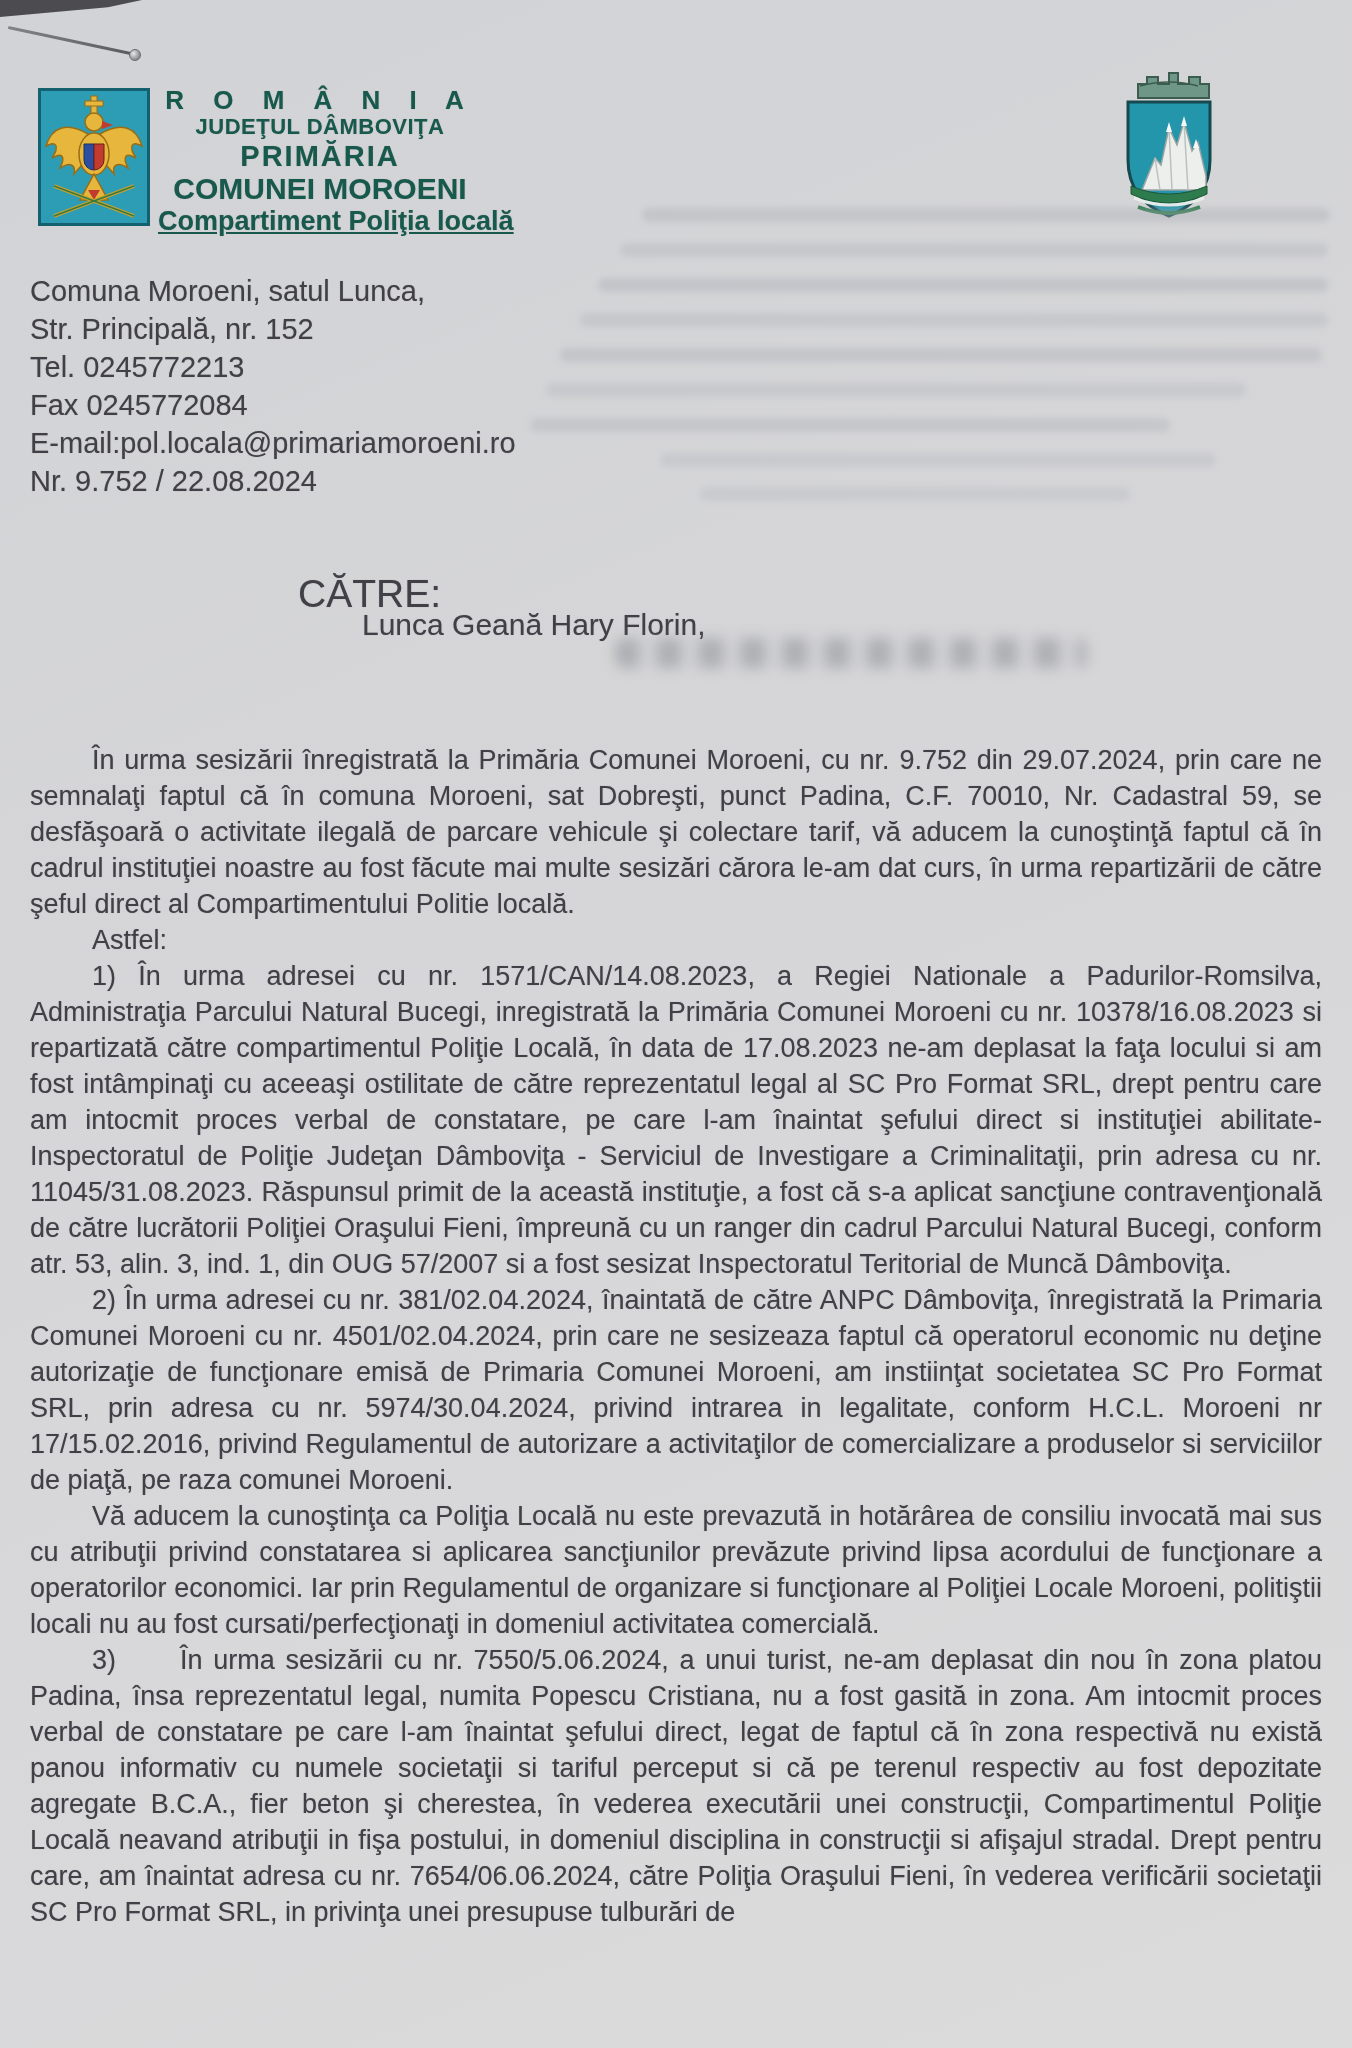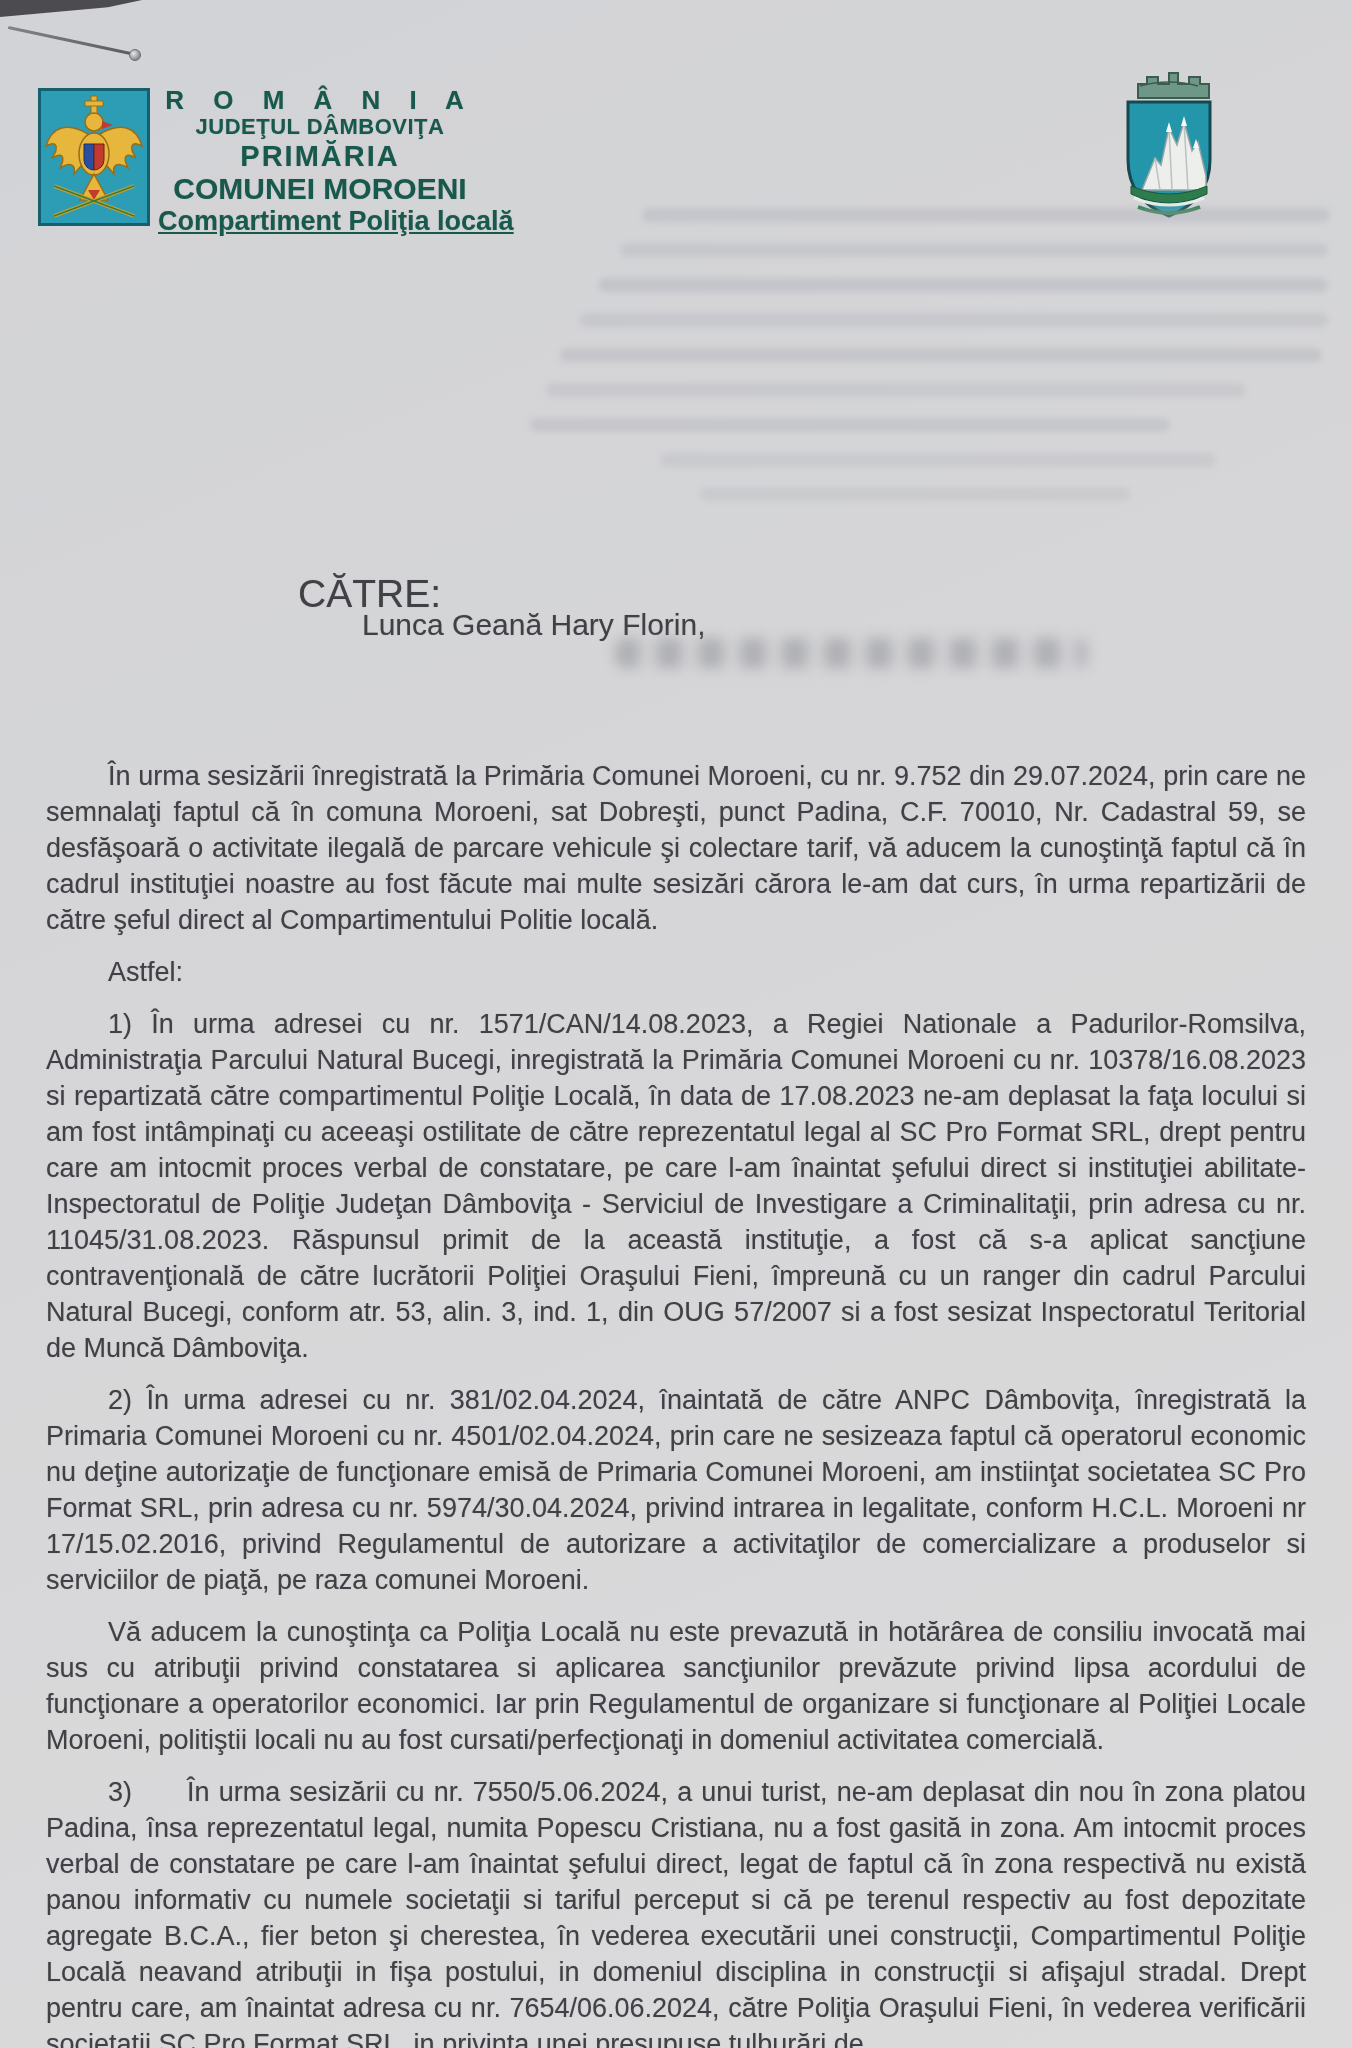--- a/index.html
+++ b/index.html
@@ -58,21 +58,21 @@
     background:repeating-linear-gradient(90deg,
       rgba(118,120,128,.55) 0 24px, rgba(178,180,186,.18) 24px 42px);
     filter:blur(7px);opacity:.75;
   }
 
   
   .body-block{
     position:absolute;left:30px;top:742px;width:1292px;
     font-size:27px;line-height:36px;text-align:justify;
   }
-  .body-block p{margin:16px;text-indent:62px;}
+  .body-block p{margin:0;text-indent:62px;}
 </style>
 </head>
 <body>
 
 <div class="sheet">
 
   <div class="corner-bar"></div>
   <div class="pin-needle"></div>
   <div class="pin-head"></div>
 
@@ -137,20 +137,28 @@
     <div class="ghost-line" style="left:620px;top:243px;width:708px;opacity:.34;"></div>
     <div class="ghost-line" style="left:598px;top:278px;width:730px;opacity:.42;"></div>
     <div class="ghost-line" style="left:580px;top:313px;width:748px;opacity:.33;"></div>
     <div class="ghost-line" style="left:560px;top:348px;width:762px;opacity:.40;"></div>
     <div class="ghost-line" style="left:546px;top:383px;width:700px;opacity:.30;"></div>
     <div class="ghost-line" style="left:530px;top:418px;width:640px;opacity:.36;"></div>
     <div class="ghost-line" style="left:660px;top:453px;width:556px;opacity:.28;"></div>
     <div class="ghost-line" style="left:700px;top:487px;width:430px;opacity:.26;"></div>
   </div>
 
+  <div class="contact doc-text">
+    <div>Comuna Moroeni, satul Lunca,</div>
+    <div>Str. Principală, nr. 152</div>
+    <div>Tel. 0245772213</div>
+    <div>Fax 0245772084</div>
+    <div>E-mail:pol.locala@primariamoroeni.ro</div>
+    <div>Nr. 9.752 / 22.08.2024</div>
+  </div>
 
   <div class="addr-label doc-text">CĂTRE:</div>
   <div class="addr-name doc-text">Lunca Geană Hary Florin,</div>
   <div class="addr-redacted"></div>
 
   <div class="body-block doc-text">
     <p>În urma sesizării înregistrată la Primăria Comunei Moroeni, cu nr. 9.752 din 29.07.2024, prin care ne semnalaţi faptul că în comuna Moroeni, sat Dobreşti, punct Padina, C.F. 70010, Nr. Cadastral 59, se desfăşoară o activitate ilegală de parcare vehicule şi colectare tarif, vă aducem la cunoştinţă faptul că în cadrul instituţiei noastre au fost făcute mai multe sesizări cărora le-am dat curs, în urma repartizării de către şeful direct al Compartimentului Politie locală.</p>
     <p>Astfel:</p>
     <p>1) În urma adresei cu nr. 1571/CAN/14.08.2023, a Regiei Nationale a Padurilor-Romsilva, Administraţia Parcului Natural Bucegi, inregistrată la Primăria Comunei Moroeni cu nr. 10378/16.08.2023 si repartizată către compartimentul Poliţie Locală, în data de 17.08.2023 ne-am deplasat la faţa locului si am fost intâmpinaţi cu aceeaşi ostilitate de către reprezentatul legal al SC Pro Format SRL, drept pentru care am intocmit proces verbal de constatare, pe care l-am înaintat şefului direct si instituţiei abilitate- Inspectoratul de Poliţie Judeţan Dâmboviţa - Serviciul de Investigare a Criminalitaţii, prin adresa cu nr. 11045/31.08.2023. Răspunsul primit de la această instituţie, a fost că s-a aplicat sancţiune contravenţională  de către lucrătorii Poliţiei Oraşului Fieni, împreună cu un ranger din cadrul Parcului Natural Bucegi, conform atr. 53, alin. 3, ind. 1, din OUG 57/2007 si a fost sesizat Inspectoratul Teritorial de Muncă Dâmboviţa.</p>
     <p>2) În urma adresei cu nr. 381/02.04.2024, înaintată de către ANPC Dâmboviţa, înregistrată la Primaria Comunei Moroeni cu nr. 4501/02.04.2024, prin care ne sesizeaza faptul că operatorul economic nu deţine autorizaţie de funcţionare emisă de Primaria Comunei Moroeni, am instiinţat societatea SC Pro Format SRL, prin adresa cu nr. 5974/30.04.2024, privind intrarea in legalitate, conform H.C.L. Moroeni nr 17/15.02.2016, privind Regulamentul de autorizare a activitaţilor de comercializare a produselor si serviciilor de piaţă, pe raza comunei Moroeni.</p>

